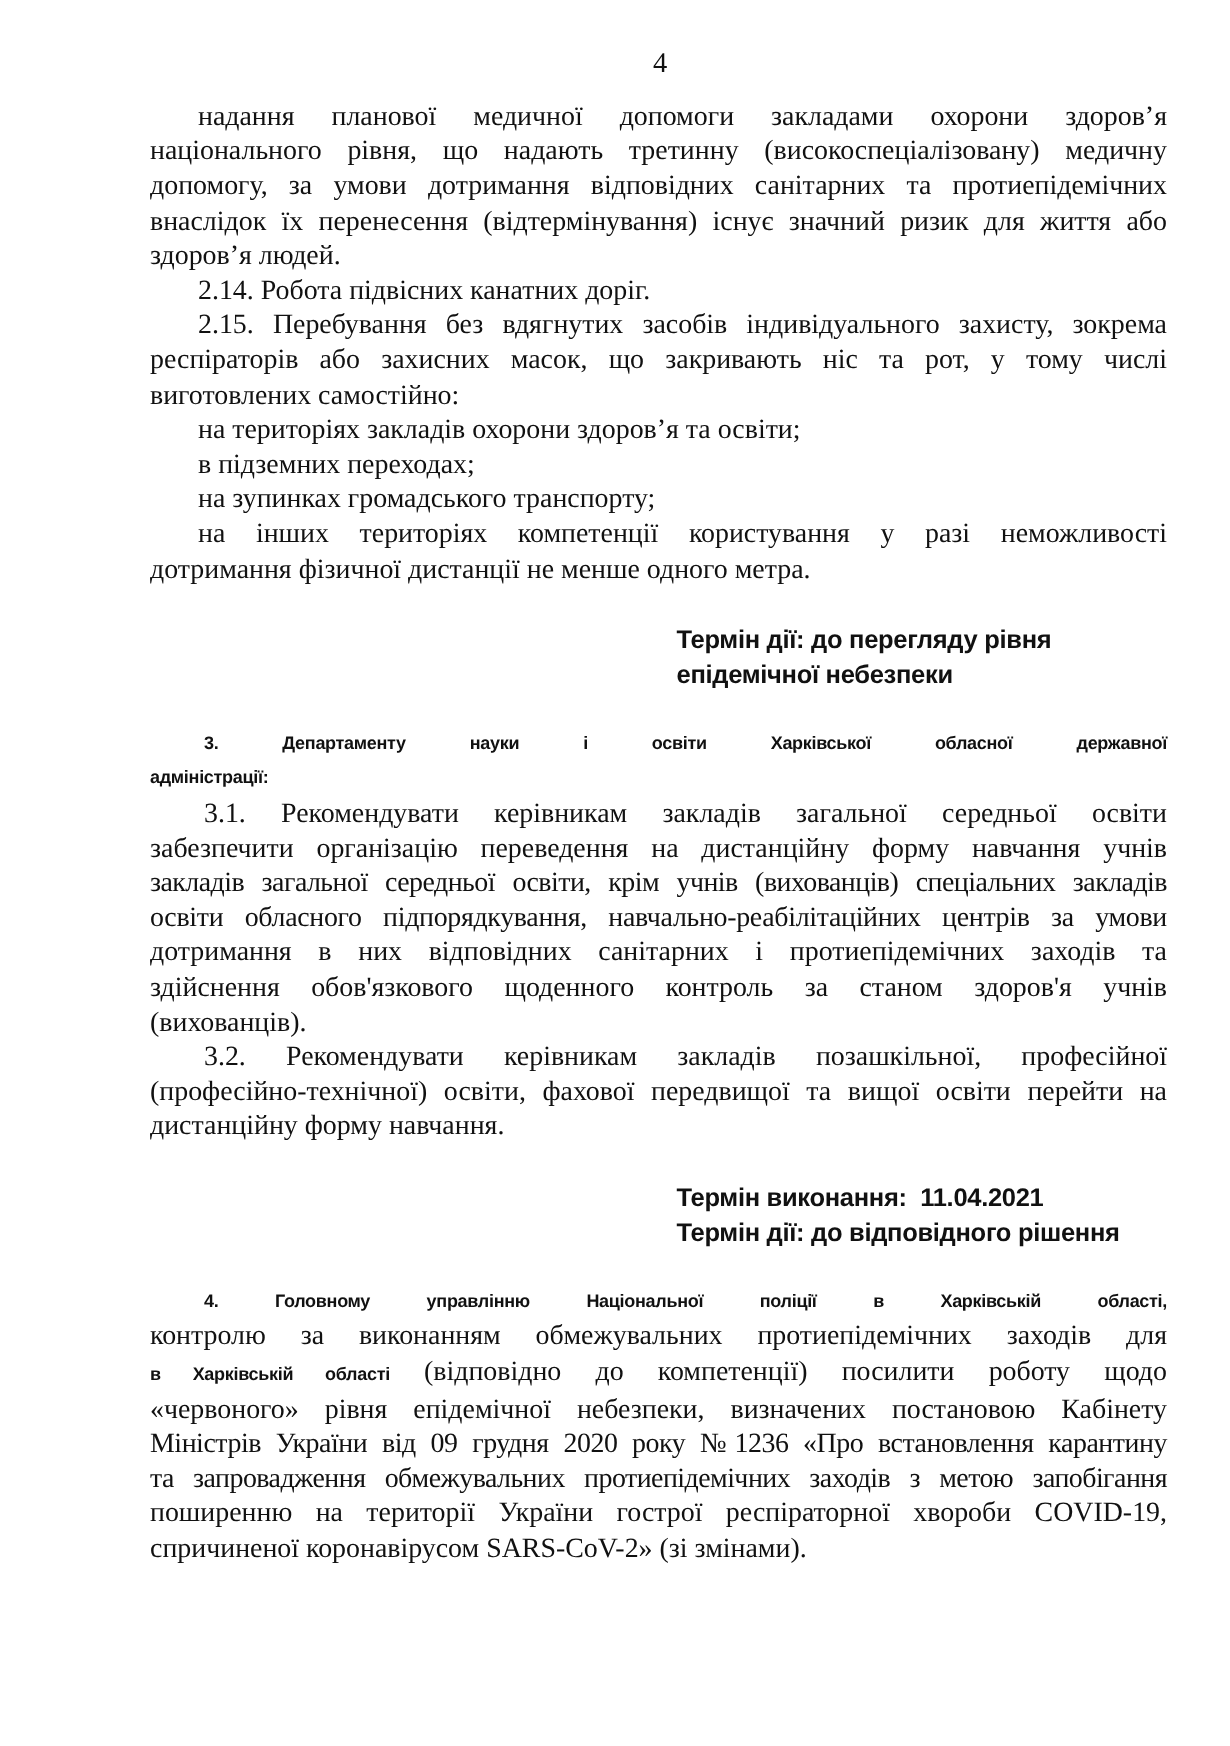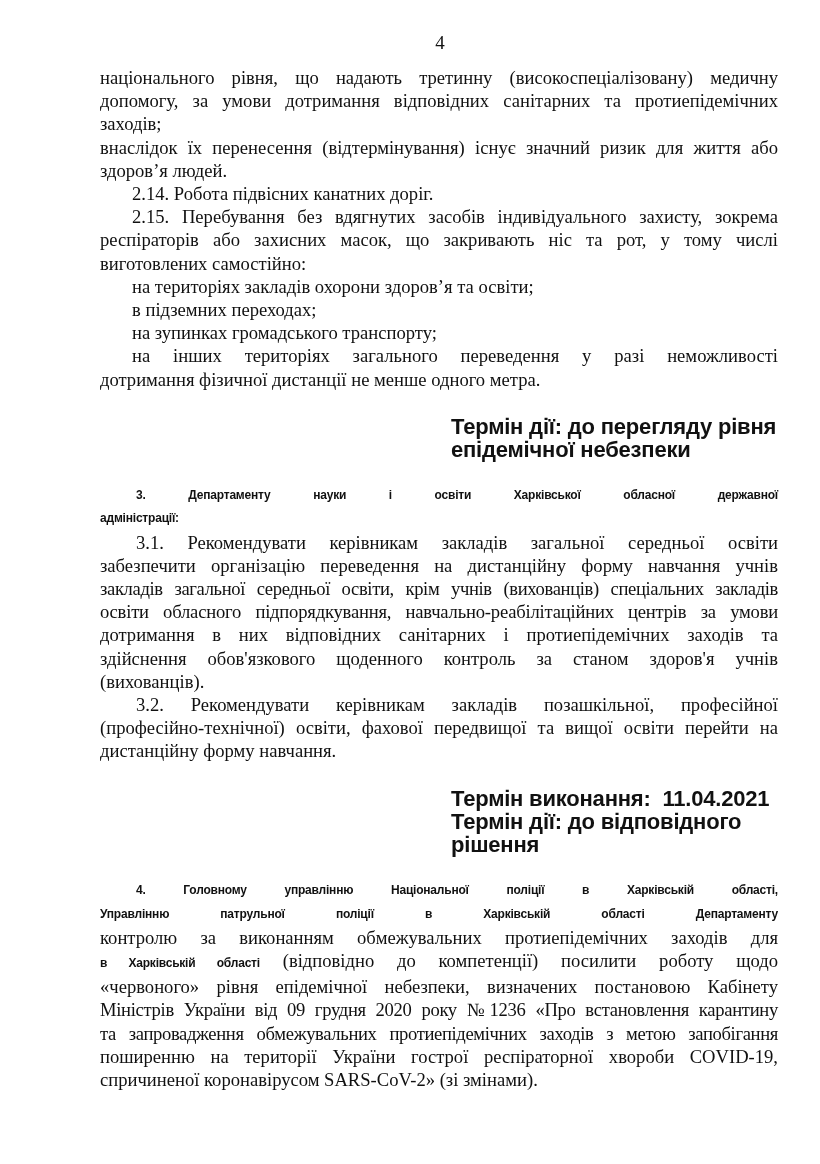--- a/index.html
+++ b/index.html
@@ -46,44 +46,44 @@
       display: block;
       text-align: justify;
       text-align-last: justify;
     }
     .term-block {
       margin: 0;
       padding-left: 351px;
       font-weight: bold;
       font-family: "Liberation Sans", "DejaVu Sans", sans-serif;
       font-stretch: condensed;
-      font-size: 22px;
+      font-size: 17px;
       line-height: 23.2px;
       letter-spacing: -0.2px;
     }
     .heading {
       font-weight: bold;
       font-family: "Liberation Sans", "DejaVu Sans", sans-serif;
       font-size: 12px;
       letter-spacing: -0.2px;
     }
     .gap-m { height: 23px; }
     .gap-l { height: 24px; }
   </style>
 </head>
 <body>
 
 <div class="page-number">4</div>
 
 <div class="content">
 
   <div class="p">
+    <span class="just-line">надання планової медичної допомоги закладами охорони здоров’я</span>
     <span class="just-line" style="text-indent:0">національного рівня, що надають третинну (високоспеціалізовану) медичну</span>
     <span class="just-line" style="text-indent:0">допомогу, за умови дотримання відповідних санітарних та протиепідемічних</span>
-    <span class="line" style="text-indent:0">заходів;</span>
   </div>
 
   <div class="p">
     <span class="just-line" style="text-indent:0">внаслідок їх перенесення (відтермінування) існує значний ризик для життя або</span>
     <span class="line" style="text-indent:0">здоров’я людей.</span>
   </div>
 
   <div class="p">
     <span class="line">2.14. Робота підвісних канатних доріг.</span>
   </div>
@@ -97,21 +97,21 @@
   <div class="p">
     <span class="line">на територіях закладів охорони здоров’я та освіти;</span>
   </div>
   <div class="p">
     <span class="line">в підземних переходах;</span>
   </div>
   <div class="p">
     <span class="line">на зупинках громадського транспорту;</span>
   </div>
   <div class="p">
-    <span class="just-line">на інших територіях загального переведення у разі неможливості</span>
+    <span class="just-line">на інших територіях компетенції користування у разі неможливості</span>
     <span class="line" style="text-indent:0">дотримання фізичної дистанції не менше одного метра.</span>
   </div>
 
   <div class="gap-l"></div>
 
   <div class="term-block">
     <span class="line">Термін дії: до перегляду рівня</span>
     <span class="line">епідемічної небезпеки</span>
   </div>
 
@@ -142,21 +142,20 @@
 
   <div class="term-block">
     <span class="line" style="white-space:pre">Термін виконання:  11.04.2021</span>
     <span class="line">Термін дії: до відповідного рішення</span>
   </div>
 
   <div class="gap-m"></div>
 
   <div class="p" style="text-indent:36px">
     <span class="just-line heading">4. Головному управлінню Національної поліції в Харківській області,</span>
-    <span class="just-line heading" style="text-indent:0">Управлінню патрульної поліції в Харківській області Департаменту</span>
     <span class="just-line" style="text-indent:0">контролю за виконанням обмежувальних протиепідемічних заходів для</span>
     <span class="just-line" style="text-indent:0"><span class="heading">в Харківській області</span><span> (відповідно до компетенції) посилити роботу щодо</span></span>
     <span class="just-line" style="text-indent:0">«червоного» рівня епідемічної небезпеки, визначених постановою Кабінету</span>
     <span class="just-line" style="text-indent:0;letter-spacing:-0.3px">Міністрів України від 09 грудня 2020 року №1236 «Про встановлення карантину</span>
     <span class="just-line" style="text-indent:0;letter-spacing:-0.35px">та запровадження обмежувальних протиепідемічних заходів з метою запобігання</span>
     <span class="just-line" style="text-indent:0">поширенню на території України гострої респіраторної хвороби COVID-19,</span>
     <span class="line" style="text-indent:0">спричиненої коронавірусом SARS-CoV-2» (зі змінами).</span>
   </div>
 
 </div>

